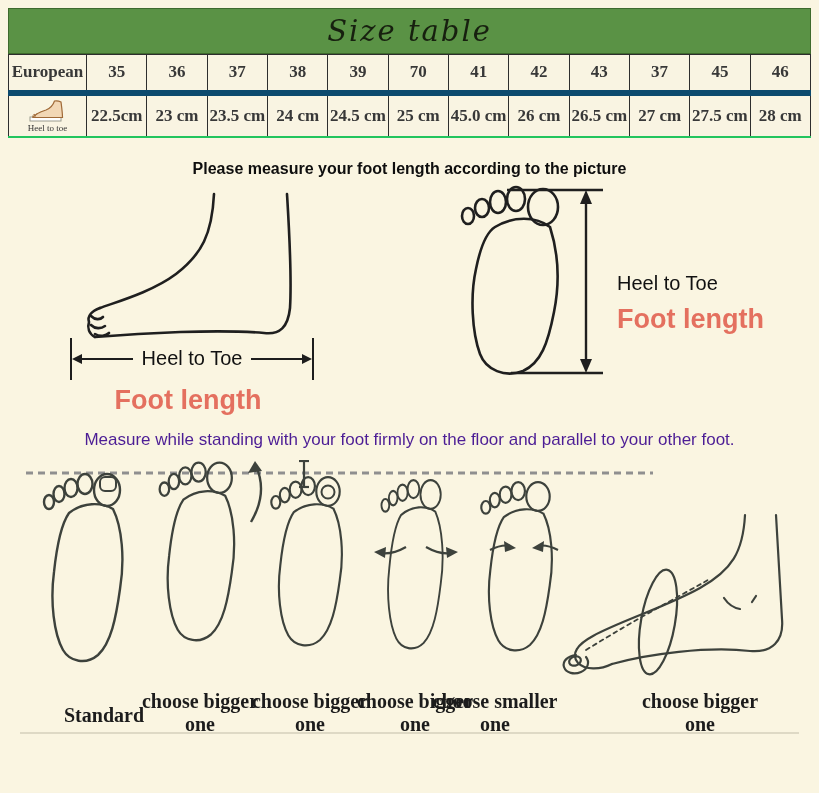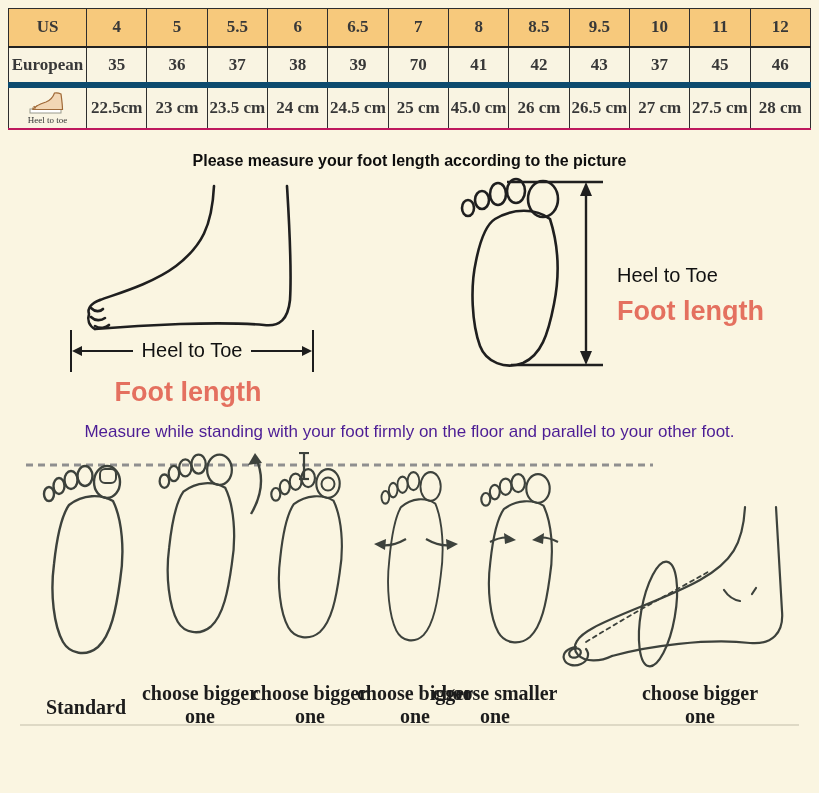--- a/index.html
+++ b/index.html
@@ -36,21 +36,21 @@
     border:1px solid #2e2e2e;
     text-align:center;
     vertical-align:middle;
     font-family:"Liberation Serif", serif;
     font-weight:bold;
     font-size:17px;
     color:#383838;
   }
   tr.row-us td { height:38px; background:#f7c97c; border-bottom:2px solid #222; }
   tr.row-eu td { height:38px; border-bottom:6px solid #0c4a6e; }
-  tr.row-heel td { height:44px; border-bottom:2px solid #be185d; }
+  tr.row-heel td { height:44px; border-bottom:2px solid #22c55e; }
   td.rowhead { font-size:16px; }
   .heelcell { display:flex; flex-direction:column; align-items:center; justify-content:center; line-height:1; }
   .heelcell .cap { font-size:9px; font-weight:normal; margin-top:1px; color:#333; }
 
   
   .instr1 {
     margin-top:22px;
     text-align:center;
     font-weight:bold;
     font-size:16px;
@@ -87,66 +87,54 @@
   
   .bottom-guide { position:relative; height:288px; margin-top:10px; }
   .bottom-guide svg.guide { position:absolute; top:0; left:0; }
   .glabel {
     position:absolute; top:230px;
     font-family:"Liberation Serif", serif;
     font-weight:bold; font-size:20px; line-height:1.15;
     text-align:center; color:#1c1c1c;
   }
   .glabel.single { padding-top:14px; }
-  .g1 { left:18px;  width:120px; }
+  .g1 { left:36px;  width:120px; }
   .g2 { left:132px; width:120px; }
   .g3 { left:242px; width:120px; }
   .g4 { left:347px; width:120px; }
   .g5 { left:420px; width:134px; }
   .g6 { left:622px; width:140px; }
   .footer-line { position:absolute; top:272px; left:12px; width:779px; height:2px; background:#ded9c5; }
 </style>
 </head>
 <body>
 
 <div class="page">
 
+  <div class="banner">
+    <span>Size table</span>
+  </div>
 
   <table class="size-table">
     <colgroup>
       <col style="width:78px">
       <col>
         <col>
         <col>
         <col>
         <col>
         <col>
         <col>
         <col>
         <col>
         <col>
         <col>
         <col>
     </colgroup>
     <tbody>
-        <tr class="row-us">
-      <td class="rowhead">US</td>
-      <td>4</td>
-      <td>5</td>
-      <td>5.5</td>
-      <td>6</td>
-      <td>6.5</td>
-      <td>7</td>
-      <td>8</td>
-      <td>8.5</td>
-      <td>9.5</td>
-      <td>10</td>
-      <td>11</td>
-      <td>12</td>
-    </tr>
     <tr class="row-eu">
       <td class="rowhead">European</td>
       <td>35</td>
       <td>36</td>
       <td>37</td>
       <td>38</td>
       <td>39</td>
       <td>70</td>
       <td>41</td>
       <td>42</td>

